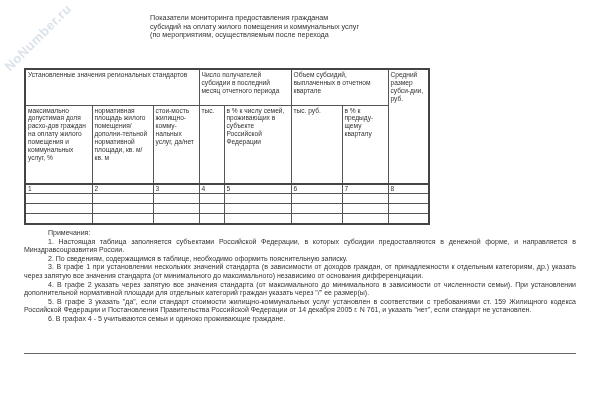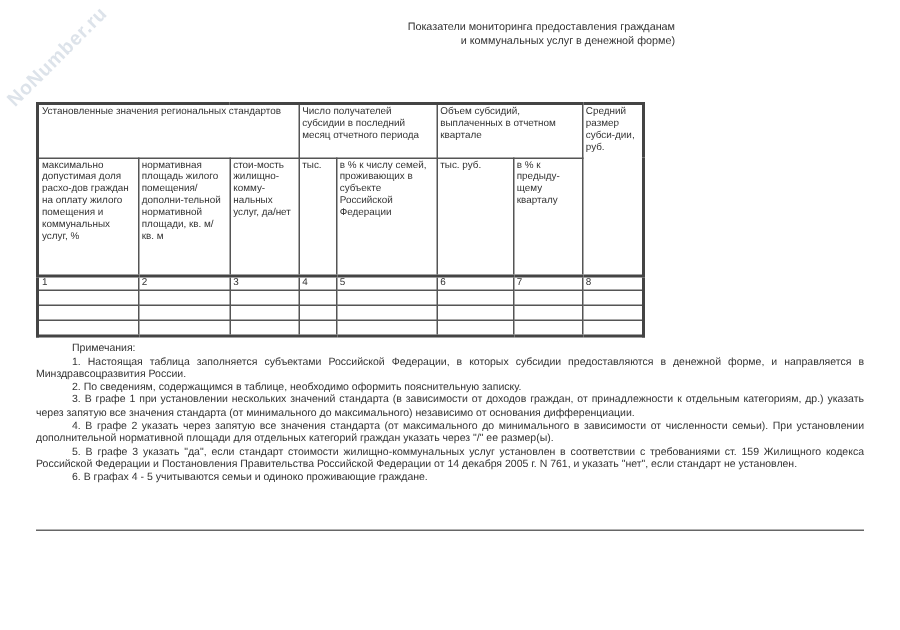--- a/index.html
+++ b/index.html
@@ -7,21 +7,21 @@
     width: 600px; height: 420px; background: #ffffff; position: relative; overflow: hidden;
     font-family: "Liberation Sans", sans-serif; color: #222;
   }
   .watermark {
     position: absolute; left: -6px; top: 30px; transform: rotate(-45deg);
     font-size: 13px; font-weight: bold; color: #dde3ea; letter-spacing: 0.5px;
     font-family: "Liberation Sans", sans-serif;
   }
   .title {
     position: absolute; left: 150px; top: 14px; width: 300px;
-    text-align: right; font-size: 7.2px; line-height: 8.6px; color: #333;
+    text-align: left; font-size: 7.2px; line-height: 8.6px; color: #333;
   }
   .title div { white-space: nowrap; }
   table.grid {
     position: absolute; left: 24px; top: 68px; border-collapse: collapse;
     font-size: 6.6px; line-height: 7.9px; color: #333;
   }
   table.grid td {
     border: 1px solid #555; vertical-align: top; padding: 1px 2px 0 2px;
   }
   table.grid td.outer-left { border-left: 2px solid #444; }
@@ -38,21 +38,22 @@
   .notes .head { padding-left: 24px; }
   .bottomline { position: absolute; left: 24px; top: 353px; width: 552px; height: 0; border-top: 1px solid #666; }
 </style>
 </head>
 <body>
 
 <div class="watermark">NoNumber.ru</div>
 
 <div class="title">
   <div>Показатели мониторинга предоставления гражданам</div>
-  <div>и коммунальных услуг в денежной форме)</div>
+  <div>субсидий на оплату жилого помещения и коммунальных услуг</div>
+  <div>(по мероприятиям, осуществляемым после перехода</div>
 </div>
 
 <table class="grid">
   <colgroup>
     <col style="width:67px">
       <col style="width:61px">
       <col style="width:46px">
       <col style="width:25px">
     <col style="width:67px">
       <col style="width:51px">

